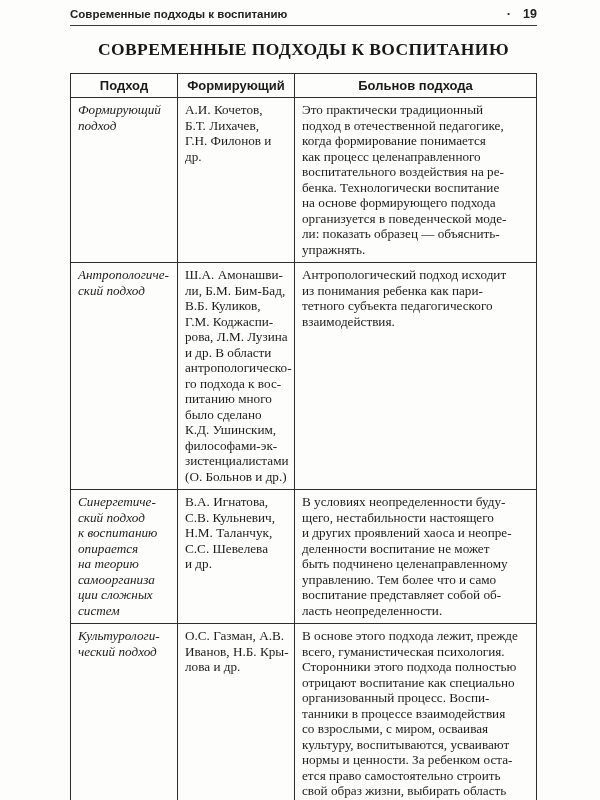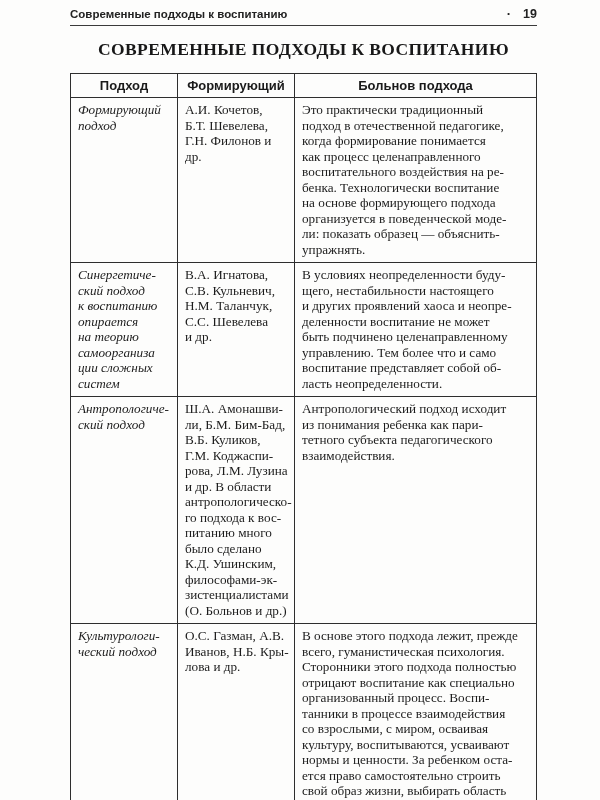--- a/index.html
+++ b/index.html
@@ -94,32 +94,54 @@
           <th>Подход</th>
           <th>Формирующий</th>
           <th>Больнов подхода</th>
         </tr>
       </thead>
       <tbody>
         <tr>
           <td class="approach">Формирующий
 подход</td>
           <td class="persons">А.И. Кочетов,
-Б.Т. Шевелева,
+Б.Т. Лихачев,
 Г.Н. Филонов и др.</td>
           <td class="essence">Это практически традиционный
 подход в отечественной педагогике,
 когда формирование понимается
 как процесс целенаправленного
 воспитательного воздействия на ре-
 бенка. Технологически воспитание
 на основе формирующего подхода
 организуется в поведенческой моде-
 ли: показать образец — объяснить-
 упражнять.</td>
+        </tr>
+        <tr>
+          <td class="approach">Антропологиче-
+ский подход</td>
+          <td class="persons">Ш.А. Амонашви-
+ли, Б.М. Бим-Бад,
+В.Б. Куликов,
+Г.М. Коджаспи-
+рова, Л.М. Лузина
+и др. В области
+антропологическо-
+го подхода к вос-
+питанию много
+было сделано
+К.Д. Ушинским,
+философами-эк-
+зистенциалистами
+(О. Больнов и др.)</td>
+          <td class="essence">Антропологический подход исходит
+из понимания ребенка как пари-
+тетного субъекта педагогического
+взаимодействия.</td>
         </tr>
         <tr>
           <td class="approach">Синергетиче-
 ский подход
 к воспитанию
 опирается
 на теорию
 самоорганиза
 ции сложных
 систем</td>
@@ -129,42 +151,20 @@
 С.С. Шевелева
 и др.</td>
           <td class="essence">В условиях неопределенности буду-
 щего, нестабильности настоящего
 и других проявлений хаоса и неопре-
 деленности воспитание не может
 быть подчинено целенаправленному
 управлению. Тем более что и само
 воспитание представляет собой об-
 ласть неопределенности.</td>
-        </tr>
-        <tr>
-          <td class="approach">Антропологиче-
-ский подход</td>
-          <td class="persons">Ш.А. Амонашви-
-ли, Б.М. Бим-Бад,
-В.Б. Куликов,
-Г.М. Коджаспи-
-рова, Л.М. Лузина
-и др. В области
-антропологическо-
-го подхода к вос-
-питанию много
-было сделано
-К.Д. Ушинским,
-философами-эк-
-зистенциалистами
-(О. Больнов и др.)</td>
-          <td class="essence">Антропологический подход исходит
-из понимания ребенка как пари-
-тетного субъекта педагогического
-взаимодействия.</td>
         </tr>
         <tr>
           <td class="approach">Культурологи-
 ческий подход</td>
           <td class="persons">О.С. Газман, А.В.
 Иванов, Н.Б. Кры-
 лова и др.</td>
           <td class="essence">В основе этого подхода лежит, прежде
 всего, гуманистическая психология.
 Сторонники этого подхода полностью

